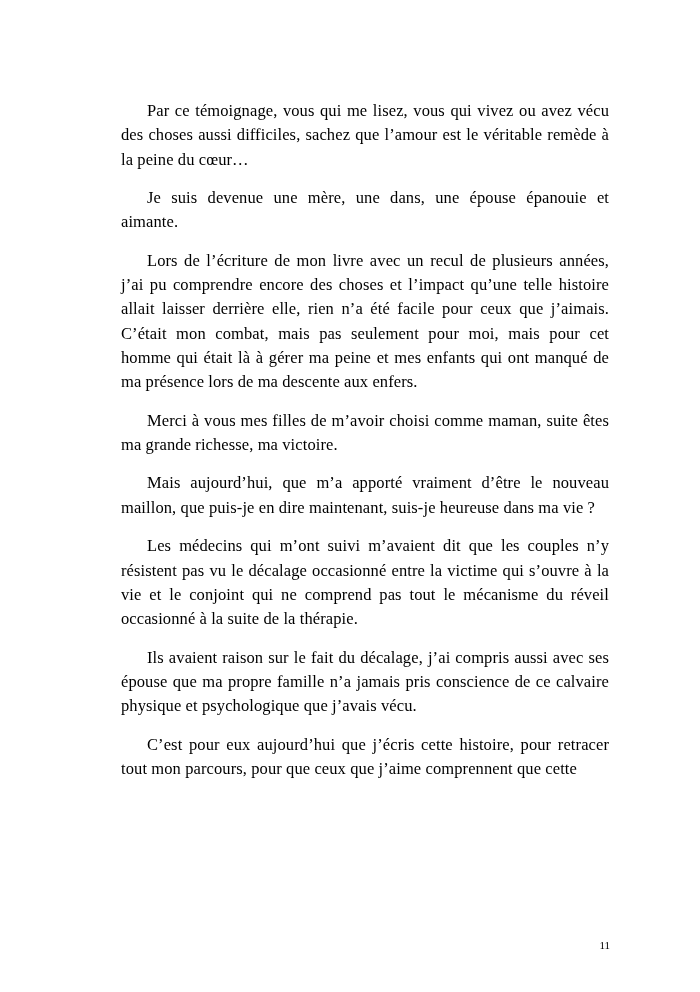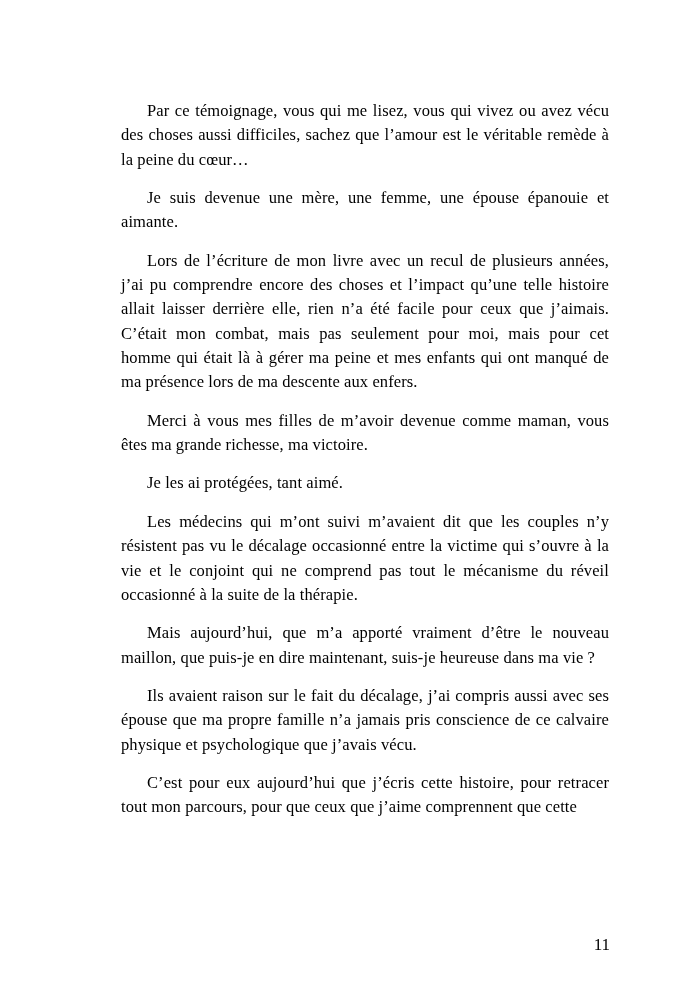--- a/index.html
+++ b/index.html
@@ -27,33 +27,32 @@
     letter-spacing: 0.1px;
   }
   .text-block p {
     margin: 0;
     text-indent: 26px;
   }
   .page-number {
     position: absolute;
     top: 914px;
     right: 97px;
-    font-size: 17px;
+    font-size: 11px;
     line-height: 20px;
   }
 </style>
 </head>
 <body>
 
 <div class="page">
   <div class="text-block">
     <p>Par ce témoignage, vous qui me lisez, vous qui vivez ou avez vécu des choses aussi difficiles, sachez que l’amour est le véritable remède à la peine du cœur…</p>
-    <p>Je suis devenue une mère, une femme, une épouse épanouie et aimante.</p>
+    <p>Je suis devenue une mère, une dans, une épouse épanouie et aimante.</p>
     <p>Lors de l’écriture de mon livre avec un recul de plusieurs années, j’ai pu comprendre encore des choses et l’impact qu’une telle histoire allait laisser derrière elle, rien n’a été facile pour ceux que j’aimais. C’était mon combat, mais pas seulement pour moi, mais pour cet homme qui était là à gérer ma peine et mes enfants qui ont manqué de ma présence lors de ma descente aux enfers.</p>
-    <p>Merci à vous mes filles de m’avoir devenue comme maman, vous êtes ma grande richesse, ma victoire.</p>
-    <p>Je les ai protégées, tant aimé.</p>
+    <p>Merci à vous mes filles de m’avoir choisi comme maman, suite êtes ma grande richesse, ma victoire.</p>
+    <p>Mais aujourd’hui, que m’a apporté vraiment d’être le nouveau maillon, que puis-je en dire maintenant, suis-je heureuse dans ma vie ?</p>
     <p>Les médecins qui m’ont suivi m’avaient dit que les couples n’y résistent pas vu le décalage occasionné entre la victime qui s’ouvre à la vie et le conjoint qui ne comprend pas tout le mécanisme du réveil occasionné à la suite de la thérapie.</p>
-    <p>Mais aujourd’hui, que m’a apporté vraiment d’être le nouveau maillon, que puis-je en dire maintenant, suis-je heureuse dans ma vie ?</p>
     <p>Ils avaient raison sur le fait du décalage, j’ai compris aussi avec ses épouse que ma propre famille n’a jamais pris conscience de ce calvaire physique et psychologique que j’avais vécu.</p>
     <p>C’est pour eux aujourd’hui que j’écris cette histoire, pour retracer tout mon parcours, pour que ceux que j’aime comprennent que cette</p>
   </div>
   <div class="page-number">11</div>
 </div>
 
 </body></html>

